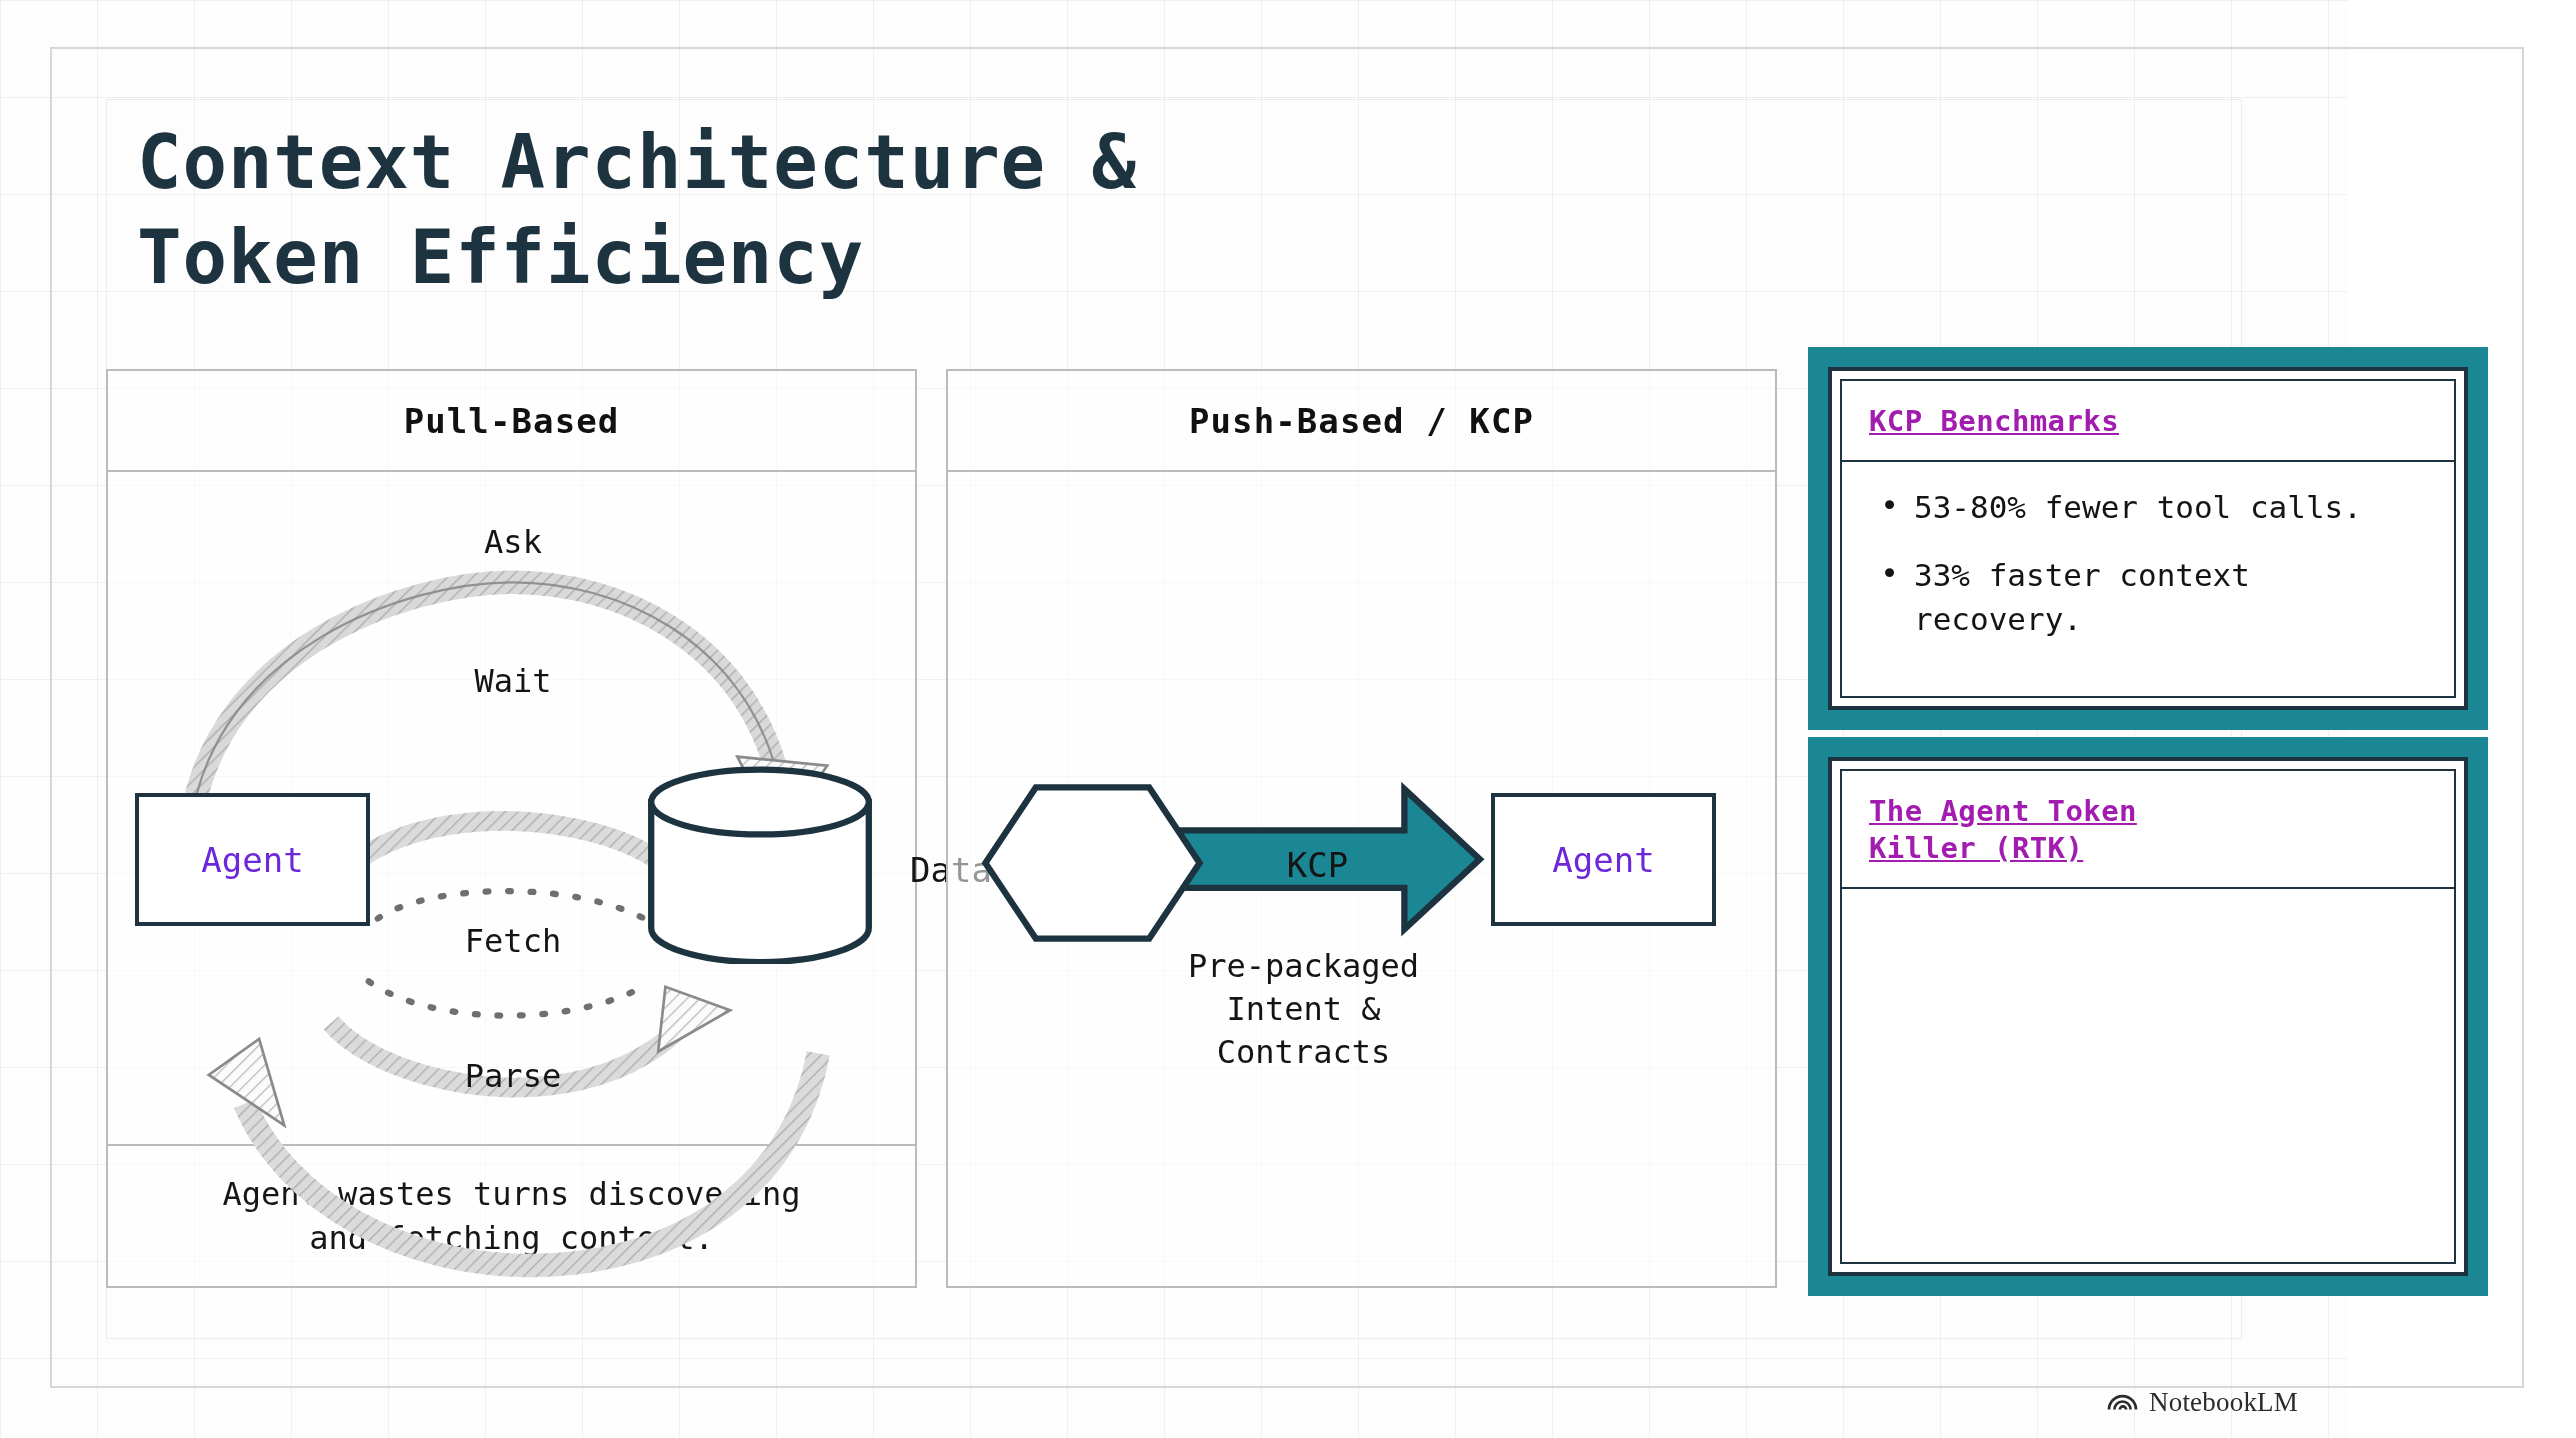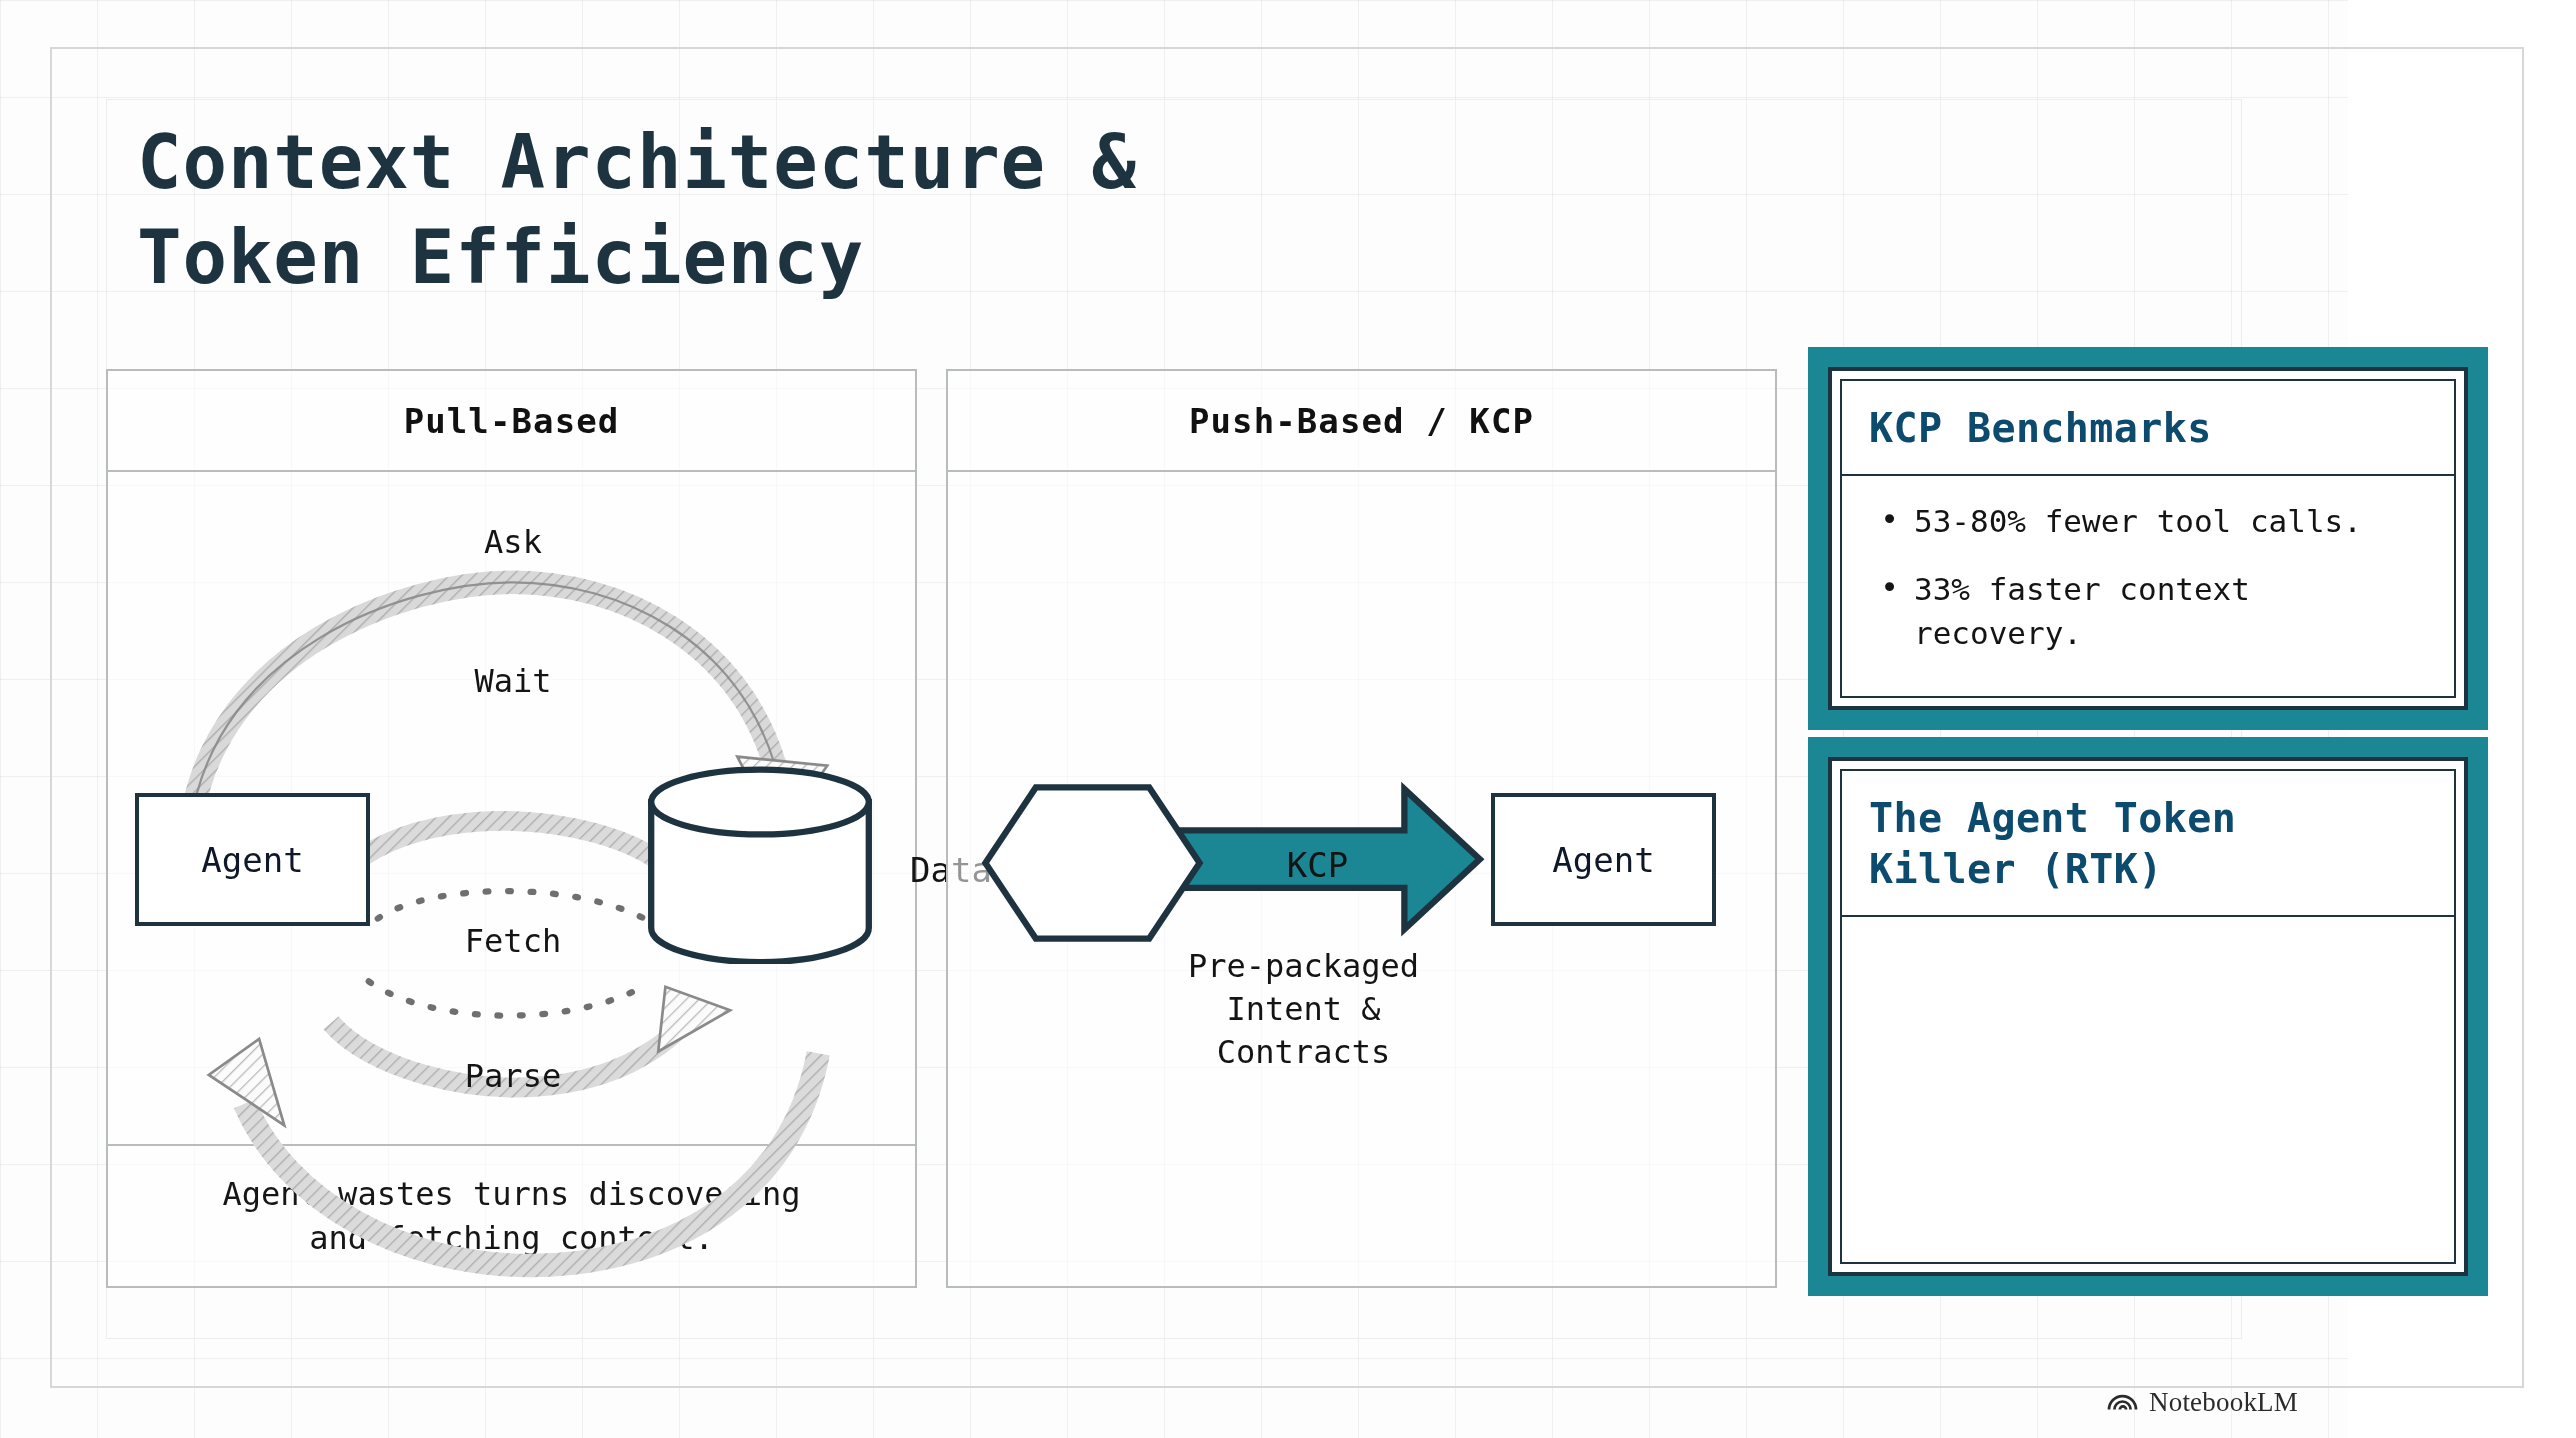--- a/index.html
+++ b/index.html
@@ -86,21 +86,21 @@
     white-space: pre-line;
   }
 
   
   .node-box {
     position: absolute;
     background: #fff;
     border: 4.5px solid #1d3340;
     display: flex; align-items: center; justify-content: center;
     font-size: 34px;
-    color: #0f172a;
+    color: #6d28d9;
   }
   .node-label-abs {
     position: absolute;
     font-size: 32px;
     color: #141414;
     text-align: center;
     line-height: 1.34;
     white-space: pre-line;
   }
 
@@ -140,25 +140,26 @@
     left: 32px; top: 32px; right: 32px; bottom: 32px;
     background: #fff;
     border: 2.7px solid #1d3340;
     display: flex; flex-direction: column;
   }
   .card-title {
     flex: 0 0 auto;
     padding: 21.6px 27px 20px 27px;
     border-bottom: 2.7px solid #1d3340;
     font-weight: 700;
-    font-size: 40px;
+    font-size: 29px;
     line-height: 1.28;
-    color: #0c4a6e;
+    color: #a21caf;
     letter-spacing: 0.4px;
     white-space: pre-line;
+    text-decoration: underline;
   }
   .card-list {
     flex: 1 1 auto;
     padding: 23.4px 31px 16px 31px;
     list-style: none;
   }
   .card-list li {
     position: relative;
     padding-left: 41px;
     margin-bottom: 23.4px;

